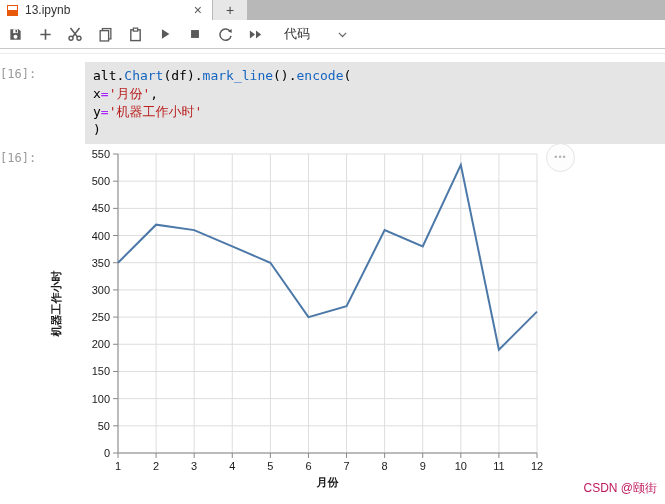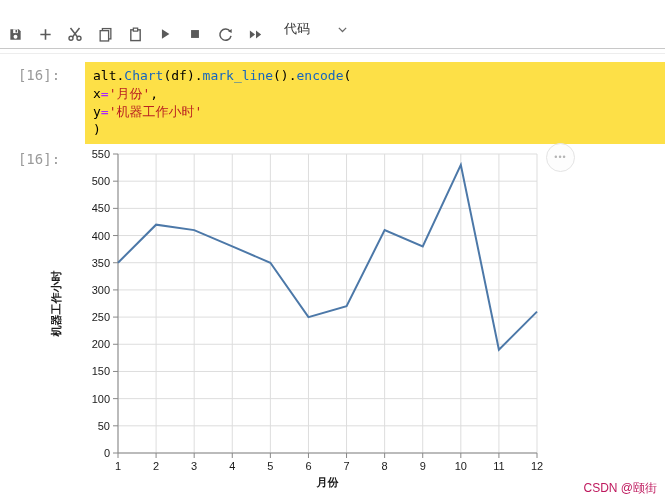--- a/index.html
+++ b/index.html
@@ -21,43 +21,43 @@
   .tab-label { font-size:12px; color:#333; margin-left:7px; flex:1 1 auto; }
   .tab-close { font-size:14px; color:#5a5a5a; line-height:14px; cursor:pointer; padding:0 2px; }
   .tab-new {
     position:absolute; left:213px; top:0; width:34px; height:20px; background:#e7e7e7;
     display:flex; align-items:center; justify-content:center;
     font-size:14px; color:#4a4a4a; cursor:pointer;
   }
   
   .toolbar {
     position:absolute; left:0; top:20px; width:665px; height:29px; background:#fff;
-    border-bottom:1px solid #c8c8c8; display:flex; align-items:flex-start;
+    border-bottom:1px solid #c8c8c8; display:flex; align-items:center;
   }
   .tb-btn {
     width:30px; height:28px; display:flex; align-items:center; justify-content:center;
     background:none; border:none; cursor:pointer;
   }
   .tb-btn svg { display:block; }
   .celltype {
     margin-left:14px; display:flex; align-items:center; cursor:pointer;
   }
   .celltype-label { font-size:13px; color:#333; }
   .celltype svg { margin-left:26px; }
   .divider2 { position:absolute; left:0; top:53px; width:665px; height:1px; background:#ededed; }
   
   .prompt {
-    position:absolute; left:0; width:78px; text-align:center;
+    position:absolute; left:0; width:78px; text-align:left;
     font-family:"DejaVu Sans Mono","Liberation Mono",monospace;
-    font-size:14px; color:#9a9a9a;
+    font-size:12px; color:#9a9a9a;
   }
   #in-prompt { top:67px; }
   #out-prompt { top:151px; }
   .code-box {
-    position:absolute; left:85px; top:62px; width:580px; background:#fde047;
+    position:absolute; left:85px; top:62px; width:580px; background:#e5e5e5;
     padding:5px 8px; font-family:"DejaVu Sans Mono","Liberation Mono",monospace;
     font-size:13px; line-height:18px; white-space:pre; cursor:text;
   }
   
   .chart-wrap { position:absolute; left:50px; top:148px; }
   .more-btn {
     position:absolute; left:546px; top:143px; width:29px; height:29px; border-radius:50%;
     background:#fdfdfd; border:1px solid #e4e4e4; cursor:pointer;
     display:flex; align-items:center; justify-content:center;
   }
@@ -65,20 +65,28 @@
   .watermark {
     position:absolute; right:8px; bottom:7px; font-size:12px; color:#be185d;
   }
   svg text { font-family:"Liberation Sans","DejaVu Sans",sans-serif; fill:#1a1a1a; }
 </style>
 </head>
 <body>
 
 <div id="page">
 
+  <div class="tabbar">
+    <div class="tab-active">
+      <span class="nb-icon"></span>
+      <span class="tab-label">13.ipynb</span>
+      <span class="tab-close">×</span>
+    </div>
+    <div class="tab-new">+</div>
+  </div>
 
   <div class="toolbar">
     <button class="tb-btn">
       <svg width="15" height="15" viewBox="0 0 16 16">
           <path d="M2.5 2.5h9l2 2v9h-11z" fill="#5a5a5a"></path>
           <rect x="5.5" y="2.5" width="5" height="4" fill="#fff"></rect>
           <rect x="8" y="3.2" width="1.6" height="2.6" fill="#5a5a5a"></rect>
           <circle cx="8" cy="10.4" r="2.1" fill="#fff"></circle>
         </svg>
     </button>

